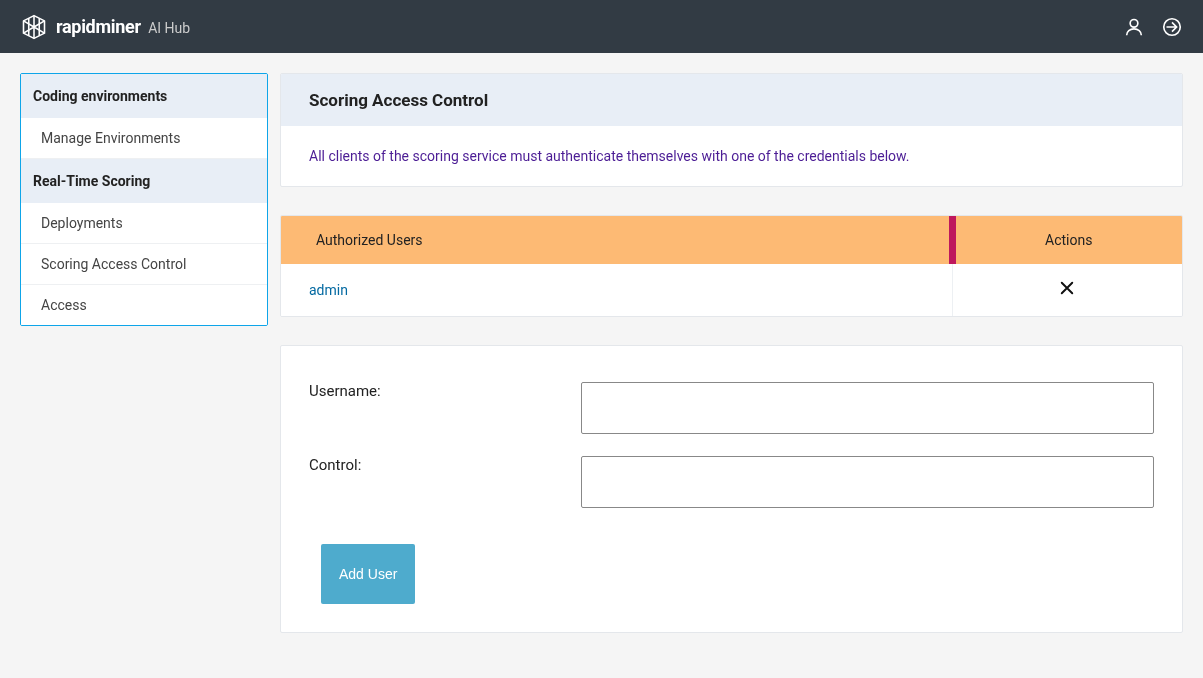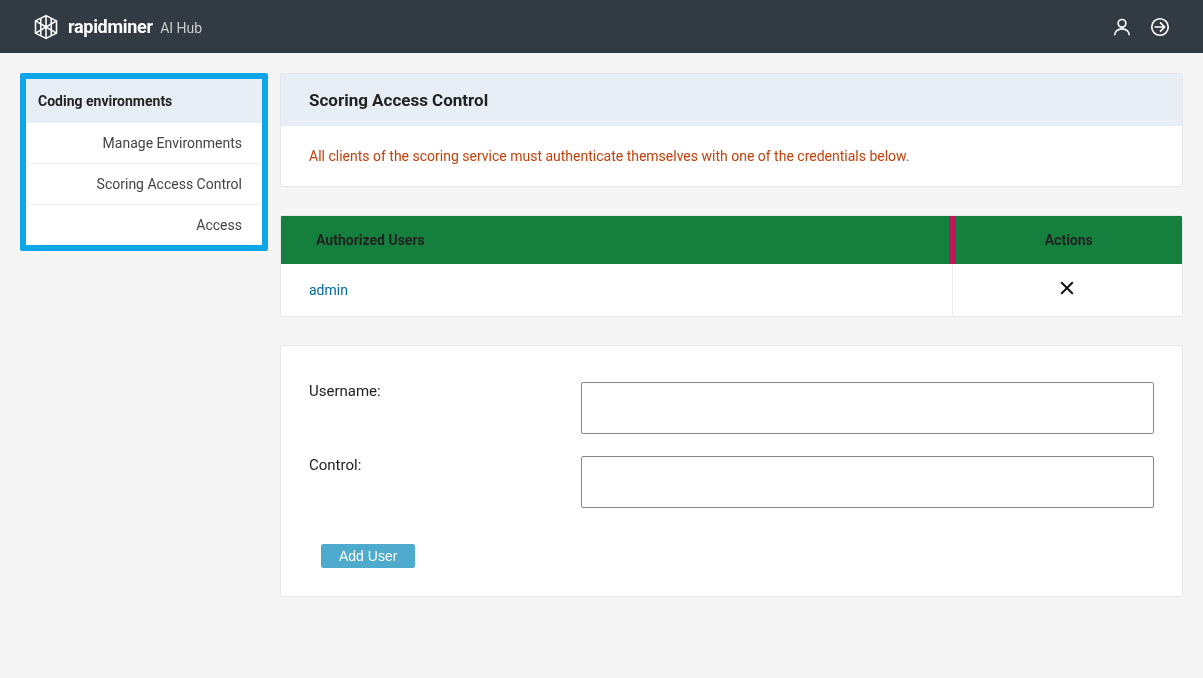--- a/index.html
+++ b/index.html
@@ -12,21 +12,21 @@
       background: #f5f5f5;
       color: #333;
       font-size: 14px;
     }
     .header {
       background: #323b44;
       height: 53px;
       display: flex;
       align-items: center;
       justify-content: space-between;
-      padding: 0 32px;
+      padding: 0 20px;
     }
     .header-logo {
       display: flex;
       align-items: center;
       gap: 8px;
       color: #fff;
     }
     .header-logo svg {
       width: 28px;
       height: 28px;
@@ -57,39 +57,38 @@
     }
     .container {
       display: flex;
       padding: 20px;
       gap: 12px;
       align-items: flex-start;
     }
     .sidebar {
       width: 248px;
       background: #fff;
-      border: 6px solid #0ea5e9;
+      border: 1px solid #0ea5e9;
       border-radius: 2px;
       overflow: hidden;
     }
     .sidebar-section-header {
       background: #e8eef6;
       padding: 14px 12px;
       font-weight: 700;
       font-size: 14px;
       color: #222;
     }
     .sidebar-item {
       padding: 12px 20px;
       font-size: 14px;
       color: #444;
       cursor: pointer;
       border-bottom: 1px solid #eef0f2;
       background: #fff;
-      text-align: right;
     }
     .sidebar-item:last-child {
       border-bottom: none;
     }
     .main {
       flex: 1;
       display: flex;
       flex-direction: column;
       gap: 28px;
     }
@@ -102,31 +101,31 @@
     .panel-header {
       background: #e8eef6;
       padding: 16px 28px;
       font-weight: 700;
       font-size: 17px;
       color: #222;
     }
     .panel-body {
       padding: 22px 28px;
       font-size: 14px;
-      color: #c2410c;
+      color: #4c1d95;
     }
     .users-table {
       width: 100%;
       border-collapse: collapse;
     }
     .users-table thead th {
-      background: #15803d;
+      background: #fdba74;
       padding: 16px 35px;
       text-align: left;
-      font-weight: 700;
+      font-weight: 400;
       font-size: 14px;
       color: #222;
     }
     .users-table thead th.actions-col {
       text-align: center;
       width: 230px;
       border-left: 7px solid #be185d;
     }
     .users-table tbody td {
       padding: 14px 28px;
@@ -178,21 +177,21 @@
       color: #666;
     }
     .form-actions {
       margin-top: 36px;
       padding-left: 12px;
     }
     .btn-primary {
       background: #4eabcd;
       color: #fff;
       border: none;
-      padding: 4px 18px;
+      padding: 22px 18px;
       font-size: 14px;
       cursor: pointer;
       border-radius: 2px;
     }
   </style>
 </head>
 <body>
 
 <div class="header">
   <div class="header-logo">
@@ -219,20 +218,22 @@
     </svg>
   </div>
 </div>
 
 <div class="container">
 
   <div class="sidebar">
     <div class="sidebar-section-header">Coding environments</div>
     <div class="sidebar-item">Manage Environments</div>
 
+    <div class="sidebar-section-header">Real-Time Scoring</div>
+    <div class="sidebar-item">Deployments</div>
     <div class="sidebar-item">Scoring Access Control</div>
     <div class="sidebar-item">Access</div>
   </div>
 
   <div class="main">
 
     <div class="panel">
       <div class="panel-header">Scoring Access Control</div>
       <div class="panel-body">All clients of the scoring service must authenticate themselves with one of the credentials below.</div>
     </div>

